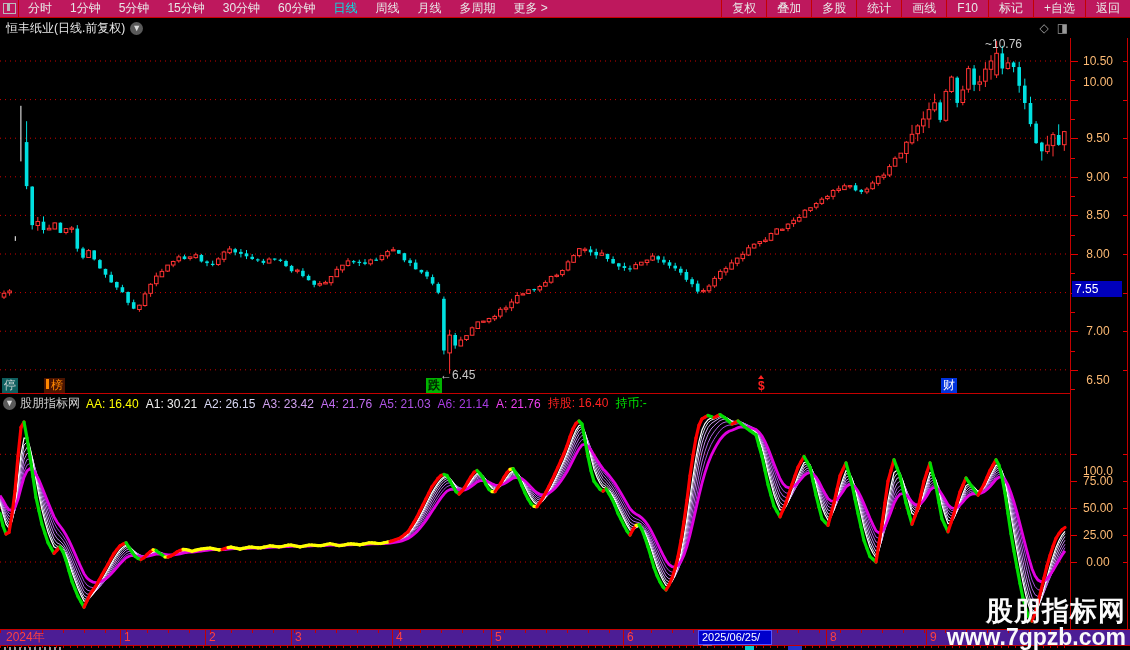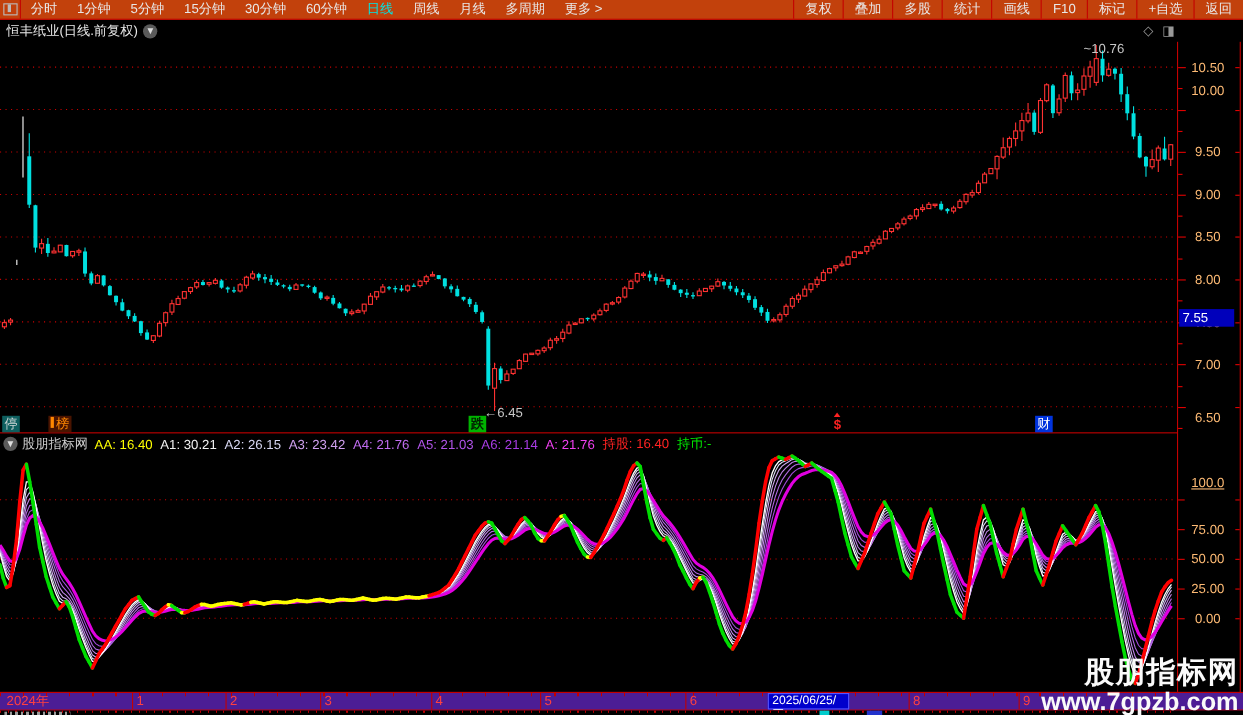--- a/index.html
+++ b/index.html
@@ -1,20 +1,20 @@
 <!DOCTYPE html>
 <html><head>
 <meta charset="utf-8">
 <style>
   html,body{margin:0;padding:0;background:#000;width:1130px;height:650px;overflow:hidden;
     font-family:"Liberation Sans","DejaVu Sans",sans-serif;}
   #app{position:relative;width:1130px;height:650px;background:#000;}
   
   #topbar{position:absolute;left:0;top:0;width:1130px;height:17px;border-bottom:1px solid #c40000;
-    display:flex;align-items:center;background:#c2410c;}
+    display:flex;align-items:center;background:#be185d;}
   #winicon{width:18px;height:17px;border-right:1px solid #c40000;display:flex;align-items:center;justify-content:center;}
   #winicon .g{width:11px;height:9px;border:1px solid #bbb;position:relative;}
   #winicon .g:before{content:"";position:absolute;left:3px;top:0;width:3px;height:7px;background:#bbb;}
   .tb-left{display:flex;align-items:center;}
   .tb-item{color:#e8e8e8;font-size:12px;padding:0 9px;line-height:17px;white-space:nowrap;cursor:default;}
   .tb-item.active{color:#00e5e5;}
   .tb-right{margin-left:auto;display:flex;align-items:center;height:17px;}
   .tb-btn{color:#e8e8e8;font-size:12px;padding:0 10px;line-height:17px;border-left:1px solid #c40000;white-space:nowrap;}
   
   #titlerow{position:absolute;left:0;top:18px;width:1130px;height:20px;display:flex;align-items:center;}
@@ -935,21 +935,21 @@
         <line x1="1044" y1="165.2" x2="1047" y2="153.0" stroke="#ff0000" stroke-width="3.2" stroke-linecap="round"></line>
         <line x1="1047" y1="153.0" x2="1050" y2="142.5" stroke="#ff0000" stroke-width="3.2" stroke-linecap="round"></line>
         <line x1="1050" y1="142.5" x2="1053" y2="133.4" stroke="#ff0000" stroke-width="3.2" stroke-linecap="round"></line>
         <line x1="1053" y1="133.4" x2="1056" y2="125.3" stroke="#ff0000" stroke-width="3.2" stroke-linecap="round"></line>
         <line x1="1056" y1="125.3" x2="1059" y2="120.5" stroke="#ff0000" stroke-width="3.2" stroke-linecap="round"></line>
         <line x1="1059" y1="120.5" x2="1062" y2="116.7" stroke="#ff0000" stroke-width="3.2" stroke-linecap="round"></line>
         <line x1="1062" y1="116.7" x2="1065" y2="114.5" stroke="#ff0000" stroke-width="3.2" stroke-linecap="round"></line>
       </svg>
   </div>
   <div id="indaxis">
-      <div class="axis-label" style="top: 19px; width: 44px; text-decoration: underline;">100.0</div>
+      <div class="axis-label" style="top: 51px; width: 44px;">100.0</div>
       <div class="tickL" style="top: 41.3px; width: 6px;"></div>
       <div class="tickR" style="top: 41.3px; left: 53px; width: 4px;"></div>
       <div class="axis-label" style="top: 61.225px; width: 44px;">75.00</div>
       <div class="tickL" style="top: 68.2px; width: 6px;"></div>
       <div class="tickR" style="top: 68.2px; left: 53px; width: 4px;"></div>
       <div class="axis-label" style="top: 88px; width: 44px;">50.00</div>
       <div class="tickL" style="top: 95.2px; width: 6px;"></div>
       <div class="tickR" style="top: 95.2px; left: 53px; width: 4px;"></div>
       <div class="axis-label" style="top: 115.075px; width: 44px;">25.00</div>
       <div class="tickL" style="top: 122.1px; width: 6px;"></div>

